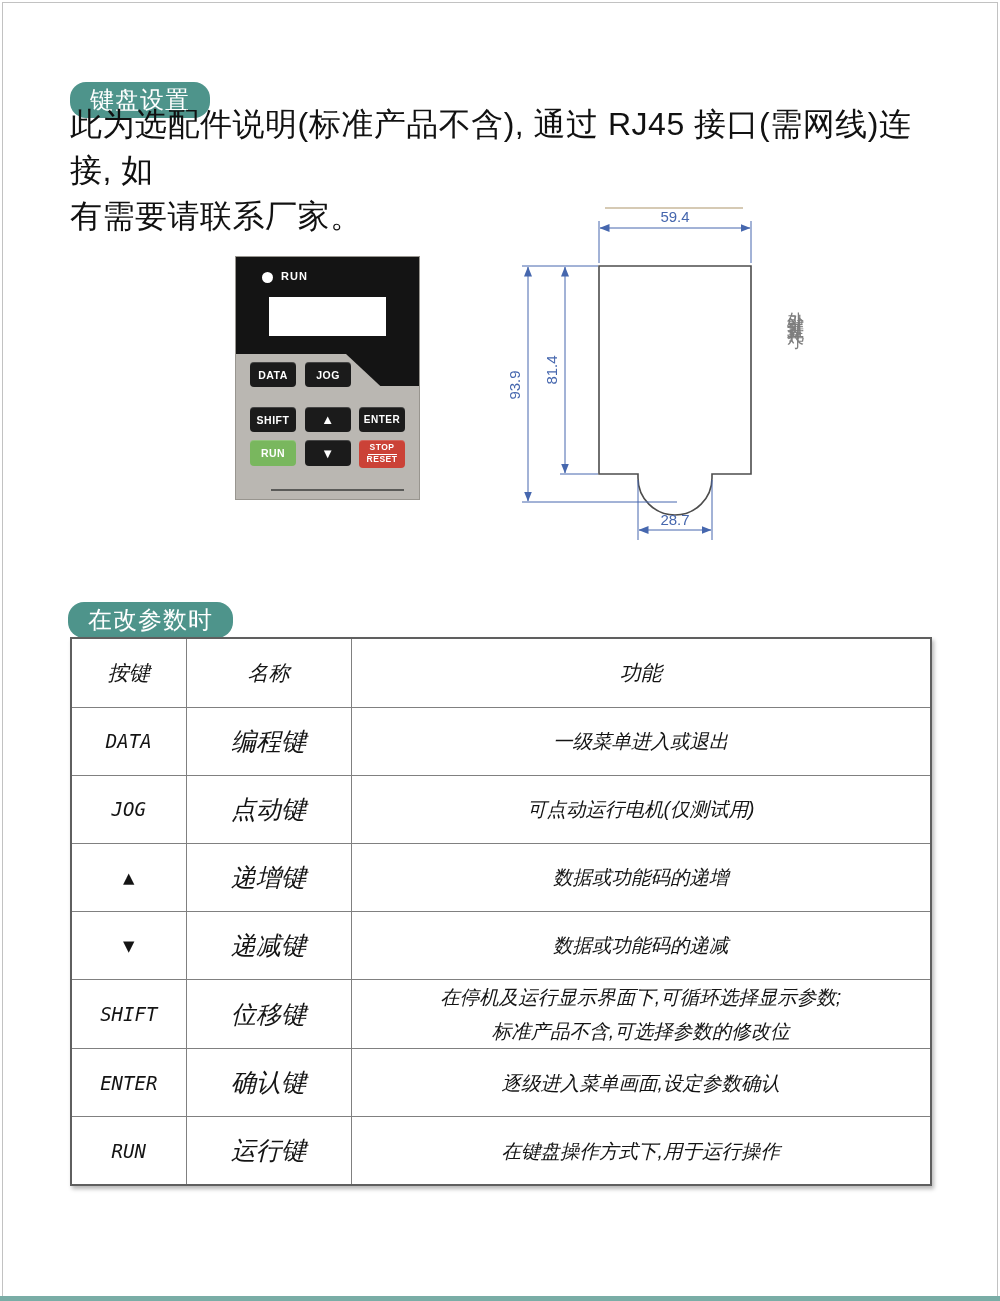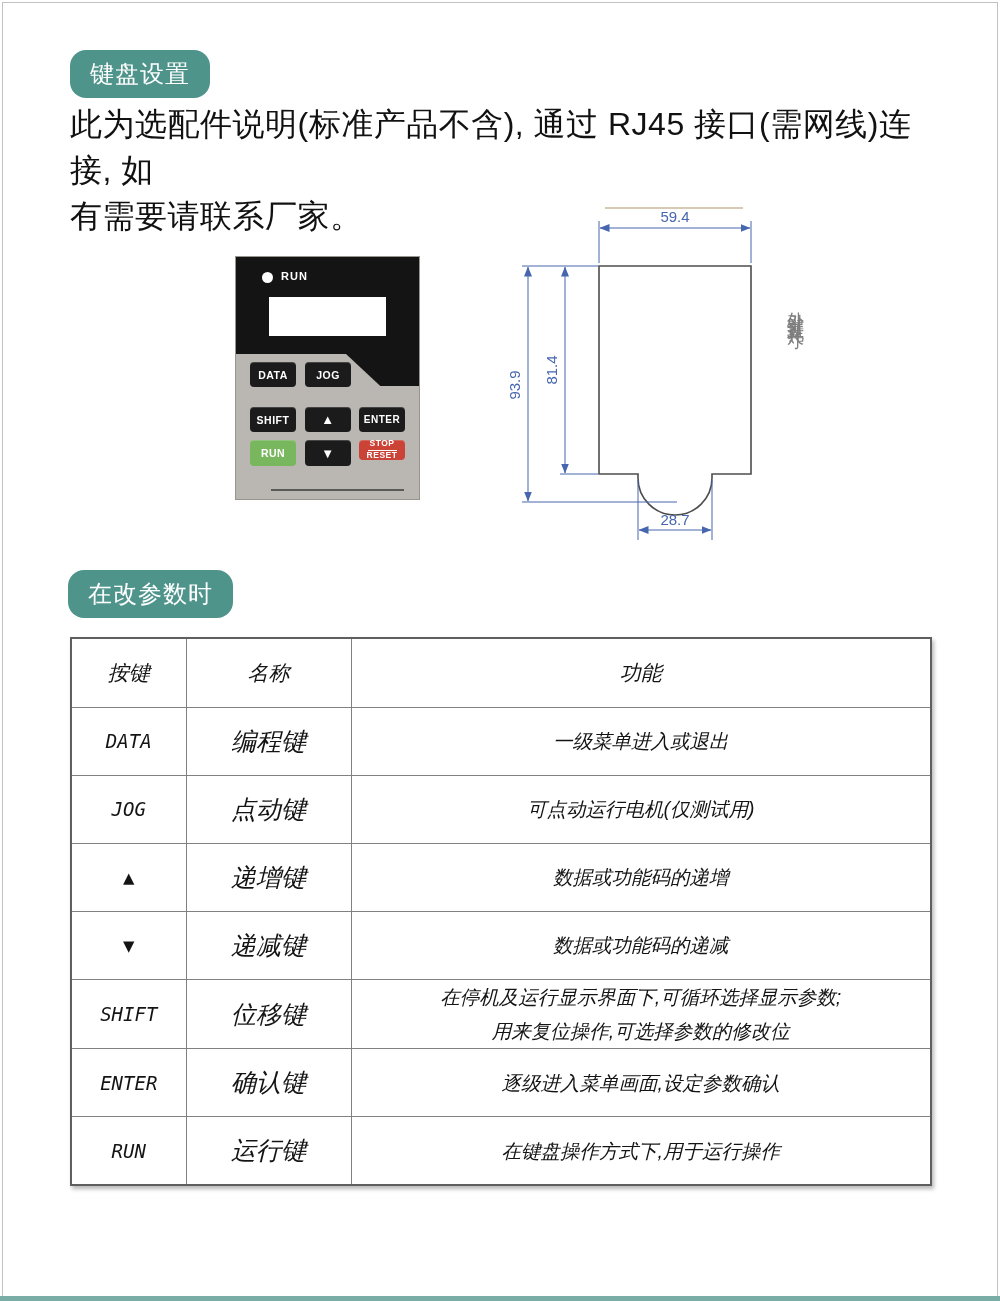--- a/index.html
+++ b/index.html
@@ -10,22 +10,22 @@
   }
   .page-frame{
     position:absolute;left:2px;top:2px;right:2px;bottom:4px;
     border:1px solid #c2c2c2;pointer-events:none;
   }
   .footer-bar{
     position:absolute;left:0;bottom:0;width:100%;height:5px;background:#7aada6;
   }
   .badge{
     position:absolute;background:#4e948b;color:#ffffff;
-    font-size:24px;line-height:24px;padding:12px 20px;border-radius:16px;
-    letter-spacing:1px;white-space:nowrap;
+    font-size:24px;line-height:24px;padding:6px 20px;border-radius:16px;
+    letter-spacing:1px;white-space:nowrap;margin-top:32px;
   }
   .badge1{left:70px;top:50px;}
   .badge2{left:68px;top:570px;}
   .intro{
     position:absolute;left:70px;top:101px;width:880px;
     font-size:32px;line-height:46px;color:#111111;letter-spacing:0.5px;
   }
   
   .keypad{
     position:absolute;left:235px;top:256px;width:183px;height:242px;
@@ -46,21 +46,21 @@
     letter-spacing:0.5px;box-shadow:inset 0 1px 0 rgba(255,255,255,0.18);
   }
   .kbtn.arrow{font-size:13px;}
   .kbtn-data{left:14px;top:105px;}
   .kbtn-jog{left:69px;top:105px;}
   .kbtn-shift{left:14px;top:150px;}
   .kbtn-up{left:69px;top:150px;}
   .kbtn-enter{left:123px;top:150px;font-size:10px;}
   .kbtn-run{left:14px;top:183px;height:26px;background:#79b75e;}
   .kbtn-down{left:69px;top:183px;height:26px;}
-  .kbtn-stop{left:123px;top:183px;height:20px;background:#cb4237;flex-direction:column;font-size:8.5px;line-height:1.15;}
+  .kbtn-stop{left:123px;top:183px;height:28px;background:#cb4237;flex-direction:column;font-size:8.5px;line-height:1.15;}
   .kbtn-stop .stop-top{border-bottom:1px solid #ffffff;padding:0 2px 1px 2px;}
   .kp-line{position:absolute;left:35px;top:232px;width:133px;height:2px;background:#5a5a58;}
   
   .drawing-svg{position:absolute;left:500px;top:195px;}
   .side-label{
     position:absolute;left:785px;top:298px;height:160px;
     writing-mode:vertical-rl;text-orientation:upright;
     font-size:17px;color:#7e7e7e;letter-spacing:3px;line-height:20px;
   }
   
@@ -188,21 +188,21 @@
   </tr>
   <tr>
     <td class="col-key">▼</td>
     <td>递减键</td>
     <td class="col-func">数据或功能码的递减</td>
   </tr>
   <tr>
     <td class="col-key">SHIFT</td>
     <td>位移键</td>
     <td class="col-func">在停机及运行显示界面下,可循环选择显示参数;
-用来复位操作,可选择参数的修改位</td>
+标准产品不含,可选择参数的修改位</td>
   </tr>
   <tr>
     <td class="col-key">ENTER</td>
     <td>确认键</td>
     <td class="col-func">逐级进入菜单画面,设定参数确认</td>
   </tr>
   <tr>
     <td class="col-key">RUN</td>
     <td>运行键</td>
     <td class="col-func">在键盘操作方式下,用于运行操作</td>

